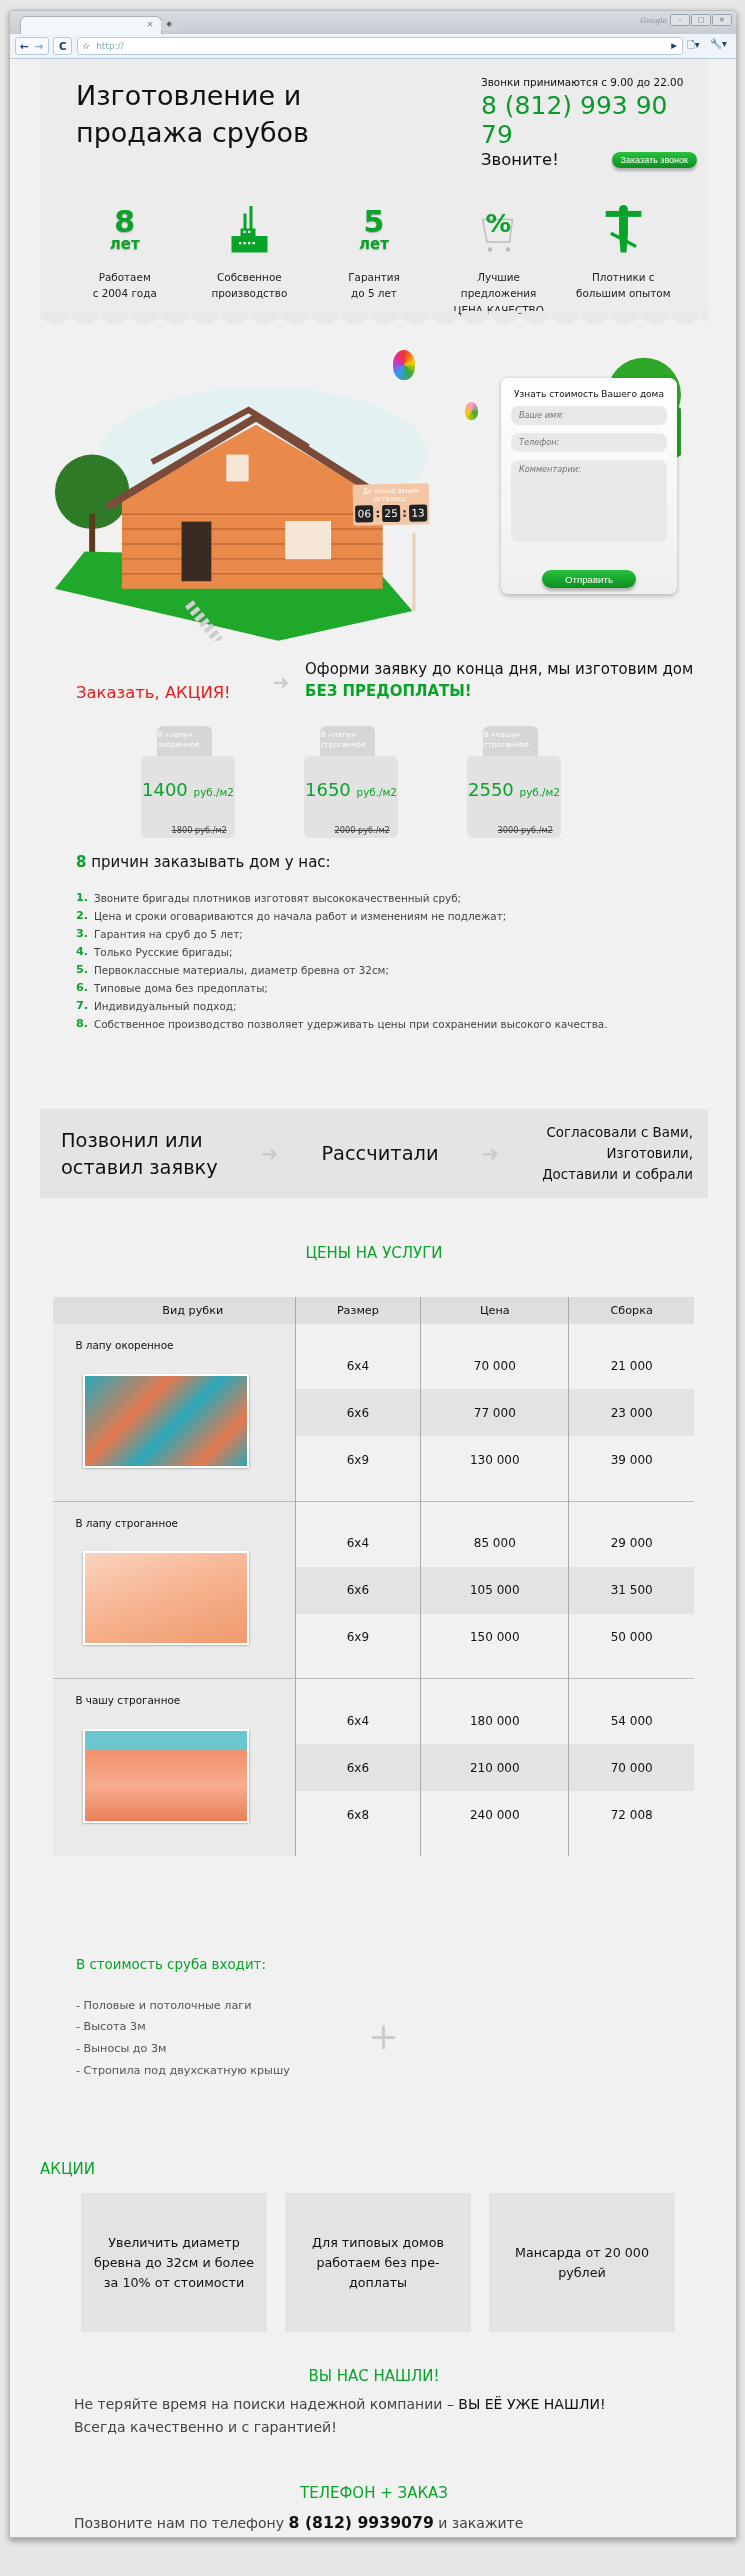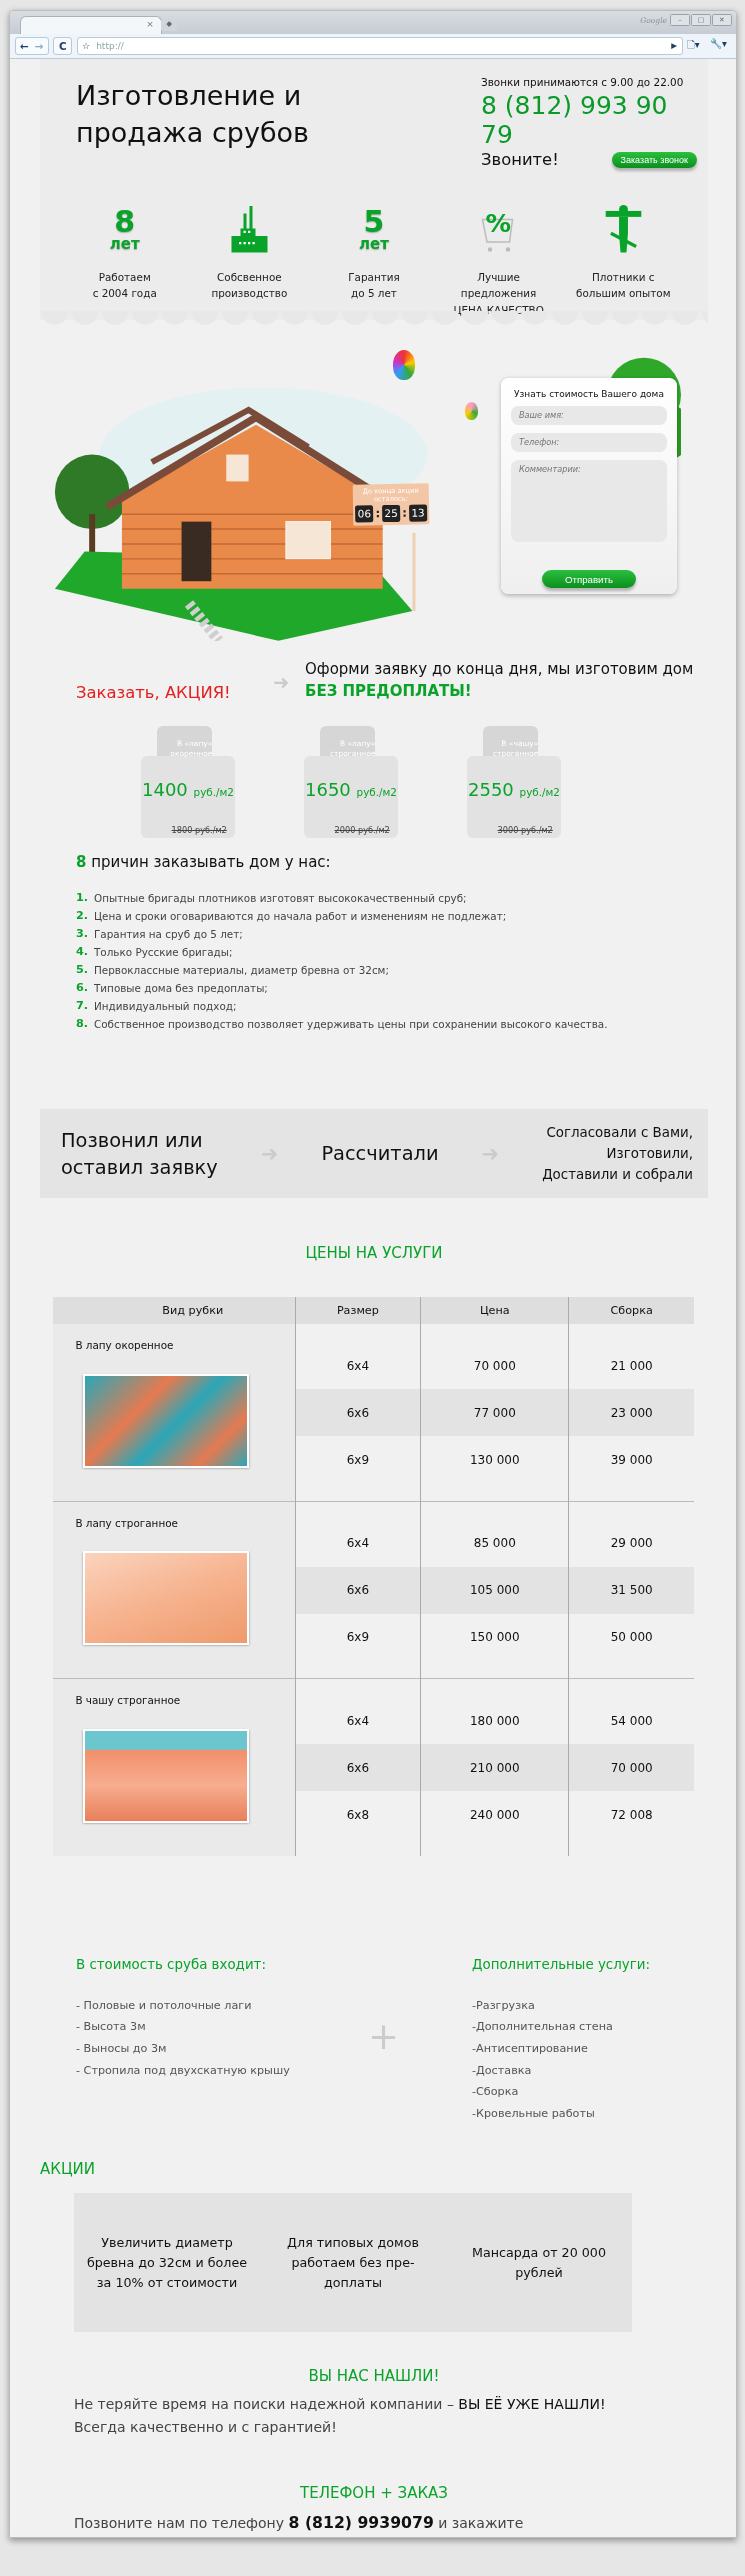--- a/index.html
+++ b/index.html
@@ -48,21 +48,21 @@
 .timer-digits span.d{background:#222;color:#fff;font-size:10.4px;border-radius:2.2px;padding:2.2px 2.2px}
 .timer-digits span.c{font-weight:bold}
 .balloon{position:absolute;border-radius:50% 50% 45% 45%}
 .promo{top:585px;height:75px}
 .promo-attn{position:absolute;left:36px;top:39px;font-size:16.4px;color:#e32020}
 .promo-arrow{position:absolute;left:233px;top:27px;font-size:19.4px;color:#ccc}
 .promo-text{position:absolute;left:265px;top:13.4px;font-size:15px;color:#111;line-height:22.4px}
 .promo-text .g{color:#0aa32a;font-weight:bold;display:block}
 .prices{top:667px;height:112px;display:flex;gap:69px;padding-left:101px}
 .pricecard{width:94px;position:relative;padding-top:16.4px}
-.pc-tab{position:absolute;left:16.4px;top:0;width:55px;height:30px;background:#d6d6d6;border-radius:6px 6px 0 0;color:#fff;font-size:7.5px;text-align:right;line-height:9.7px;padding-top:13px}
+.pc-tab{position:absolute;left:16.4px;top:0;width:55px;height:30px;background:#d6d6d6;border-radius:6px 6px 0 0;color:#fff;font-size:7.5px;text-align:left;line-height:9.7px;padding-top:4px}
 .pc-body{background:#e2e2e2;border-radius:6px;height:82px;padding-top:22.4px;text-align:center;margin-top:0}
 .pc-new{font-size:18px;color:#0aa32a}
 .pc-new small{font-size:10.4px}
 .pc-old{font-size:8.2px;color:#444;text-decoration:line-through;margin-top:25px;margin-left:22.4px}
 .reasons{top:794px;height:283px;padding-left:36px}
 .reasons h2{font-size:15px;font-weight:normal;color:#111}
 .reasons h2 span{color:#0aa32a;font-weight:bold}
 .reasons ol{list-style:none;margin-top:18px}
 .reasons li{font-size:10.4px;color:#444;line-height:18px;display:flex}
 .reasons li .n{color:#0aa32a;font-weight:bold;width:18px;flex:none;font-size:11.2px}
@@ -84,21 +84,21 @@
 td.kind .photo{width:166px;height:94px;margin:22.4px 0 0 7.5px;border:2.2px solid #fff;box-shadow:0 0.7px 2.2px rgba(0,0,0,.4)}
 tr.sep td{height:0;border-top:1.5px solid #bbb;padding:0}
 td.spacer{height:18px}
 .incl{top:1898px;height:171px}
 .incl h3{font-size:13.4px;font-weight:normal;color:#0aa32a}
 .incl .col{position:absolute;top:0}
 .incl ul{list-style:none;margin-top:22.4px}
 .incl li{font-size:11.2px;color:#555;line-height:21.6px}
 .plus{position:absolute;left:328px;top:58px;font-size:37px;color:#ccc}
 .akcii-title{top:2101px;width:668px;text-align:left;font-size:15px;color:#0aa32a}
-.akcii{top:2134px;display:flex;left:64px;width:611px}
+.akcii{top:2134px;display:flex;gap:18px;left:71px;width:611px}
 .ak{width:186px;height:139px;background:#e3e3e3;display:flex;align-items:center;justify-content:center;text-align:center;font-size:12.7px;line-height:20px;color:#111;padding:0 10.4px}
 .found-title{top:2308px;width:668px;text-align:center;font-size:15px;color:#0aa32a}
 .found-text{top:2334px;left:64px;font-size:14px;line-height:22.4px;color:#444}
 .found-text b{color:#111;font-weight:normal}
 .order-title{top:2425px;width:668px;text-align:center;font-size:15px;color:#0aa32a}
 .order-text{top:2453px;left:64px;font-size:14px;line-height:22.4px;color:#444}
 .order-text b{color:#111;font-weight:bold;font-size:15.7px}
 </style>
 </head>
 <body>
@@ -284,21 +284,21 @@
           <div class="pc-old">3000 руб./м2</div>
         </div>
       </div>
     </div>
 
     <div class="content reasons">
       <h2><span>8</span><em style="font-style:normal"> причин заказывать дом у нас:</em></h2>
       <ol>
         <li>
             <span class="n">1.</span>
-            <span>Опытные бригады плотников изготовят высококачественный сруб;</span>
+            <span>Звоните бригады плотников изготовят высококачественный сруб;</span>
           </li>
         <li>
             <span class="n">2.</span>
             <span>Цена и сроки оговариваются до начала работ и изменениям не подлежат;</span>
           </li>
         <li>
             <span class="n">3.</span>
             <span>Гарантия на сруб до 5 лет;</span>
           </li>
         <li>
@@ -448,31 +448,20 @@
       <div class="col" style="left:36px">
         <h3>В стоимость сруба входит:</h3>
         <ul>
           <li>- Половые и потолочные лаги</li>
           <li>- Высота 3м</li>
           <li>- Выносы до 3м</li>
           <li>- Стропила под двухскатную крышу</li>
         </ul>
       </div>
       <div class="plus">+</div>
-      <div class="col" style="left:432px">
-        <h3>Дополнительные услуги:</h3>
-        <ul>
-          <li>-Разгрузка</li>
-          <li>-Дополнительная стена</li>
-          <li>-Антисептирование</li>
-          <li>-Доставка</li>
-          <li>-Сборка</li>
-          <li>-Кровельные работы</li>
-        </ul>
-      </div>
     </div>
 
     <div class="content akcii-title">АКЦИИ</div>
     <div class="content akcii">
       <div class="ak">Увеличить диаметр бревна до 32см и более за 10% от стоимости</div>
       <div class="ak">Для типовых домов работаем без пре-доплаты</div>
       <div class="ak">Мансарда от 20 000 рублей</div>
     </div>
 
     <div class="content found-title">ВЫ НАС НАШЛИ!</div>

